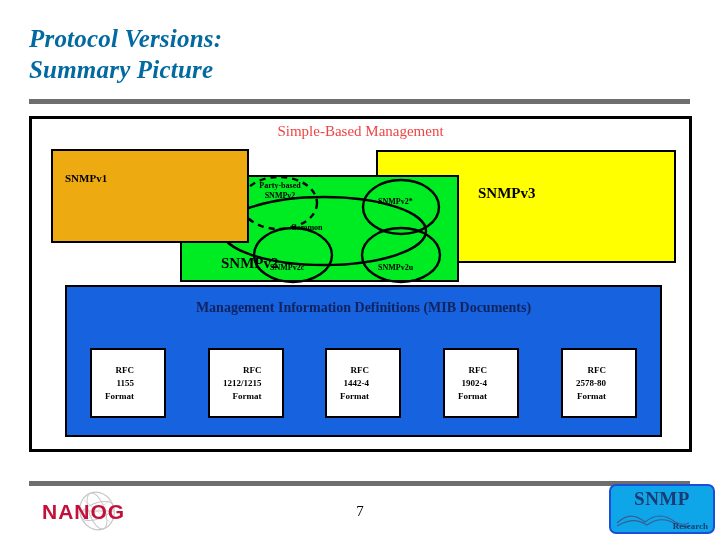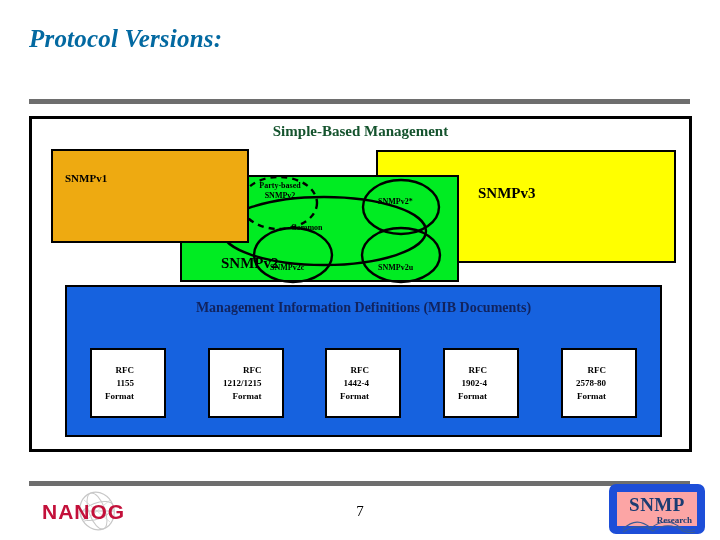--- a/index.html
+++ b/index.html
@@ -53,23 +53,22 @@
     background: #ffffff;
   }
 
   #simple-based-label {
     position: absolute;
     left: 0;
     top: 4px;
     width: 100%;
     text-align: center;
     font-size: 15px;
-    color: #14532d;
+    color: #ef4444;
     font-family: "Liberation Serif", "DejaVu Serif", serif;
-    font-weight: bold;
   }
 
   
   .proto-box {
     position: absolute;
     border: 2px solid #000000;
     box-sizing: border-box;
   }
   #box-v1 {
     left: 19px;
@@ -235,25 +234,25 @@
     height: 42px;
     z-index: 1;
     opacity: .55;
   }
 
   
   #snmp-logo {
     position: absolute;
     left: 609px;
     top: 484px;
-    width: 96px;
+    width: 106px;
     height: 50px;
-    border: 8px solid #1d4ed8;
+    border: 2px solid #1d4ed8;
     border-radius: 7px;
-    background: #fca5a5;
+    background: #0ea5e9;
     box-sizing: border-box;
   }
   #snmp-word {
     position: absolute;
     left: 0;
     top: 2px;
     width: 100%;
     text-align: center;
     font-size: 19px;
     font-weight: bold;
@@ -276,20 +275,21 @@
     height: 16px;
   }
 </style>
 </head>
 <body>
 
 <div id="slide">
 
   <div id="title-block">
     <div class="title-line">Protocol Versions:</div>
+    <div class="title-line">Summary Picture</div>
   </div>
   <div id="title-rule"></div>
 
   <div id="diagram-frame">
 
     <div id="simple-based-label">Simple-Based Management</div>
 
     <div class="proto-box" id="box-v3">
       <span class="proto-label">SNMPv3</span>
     </div>

